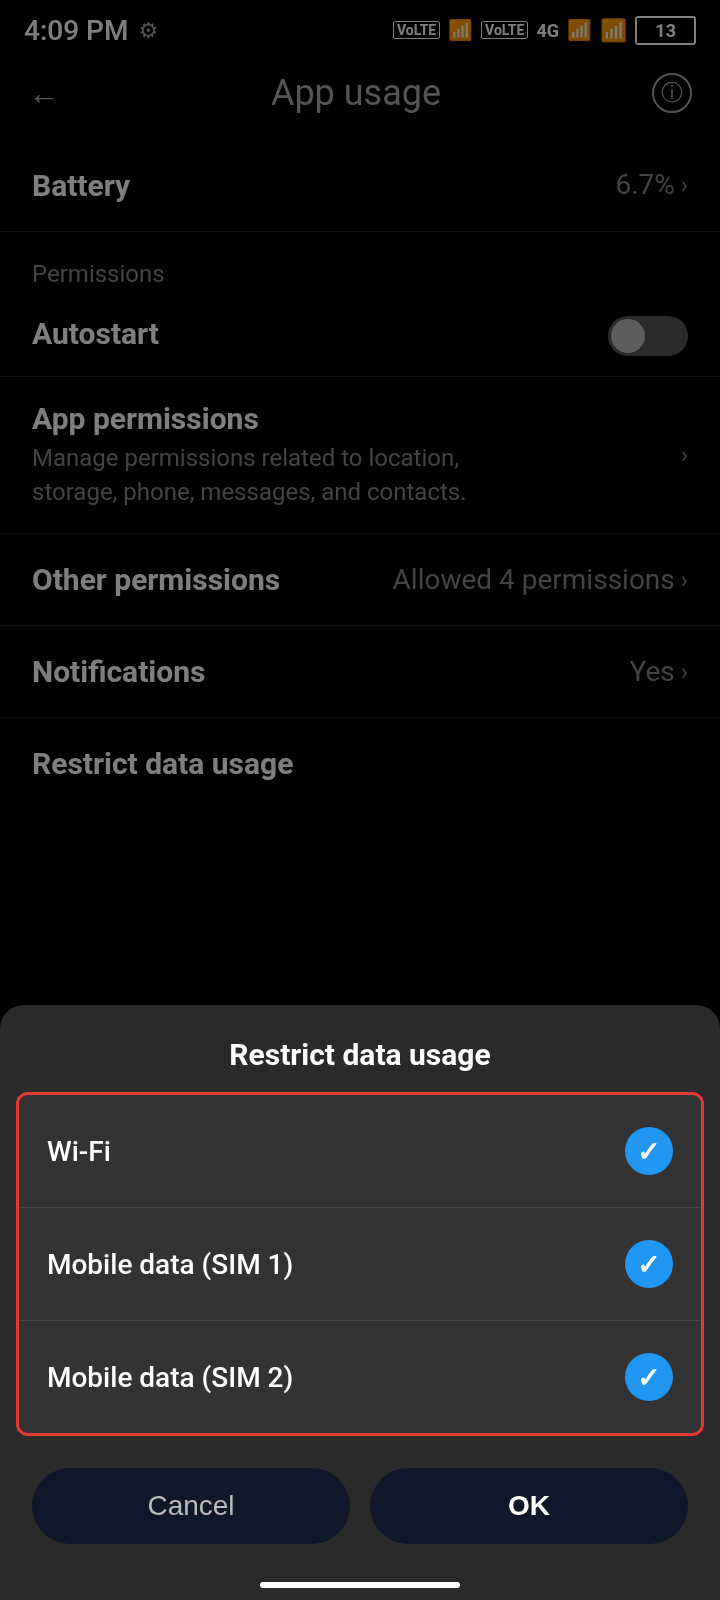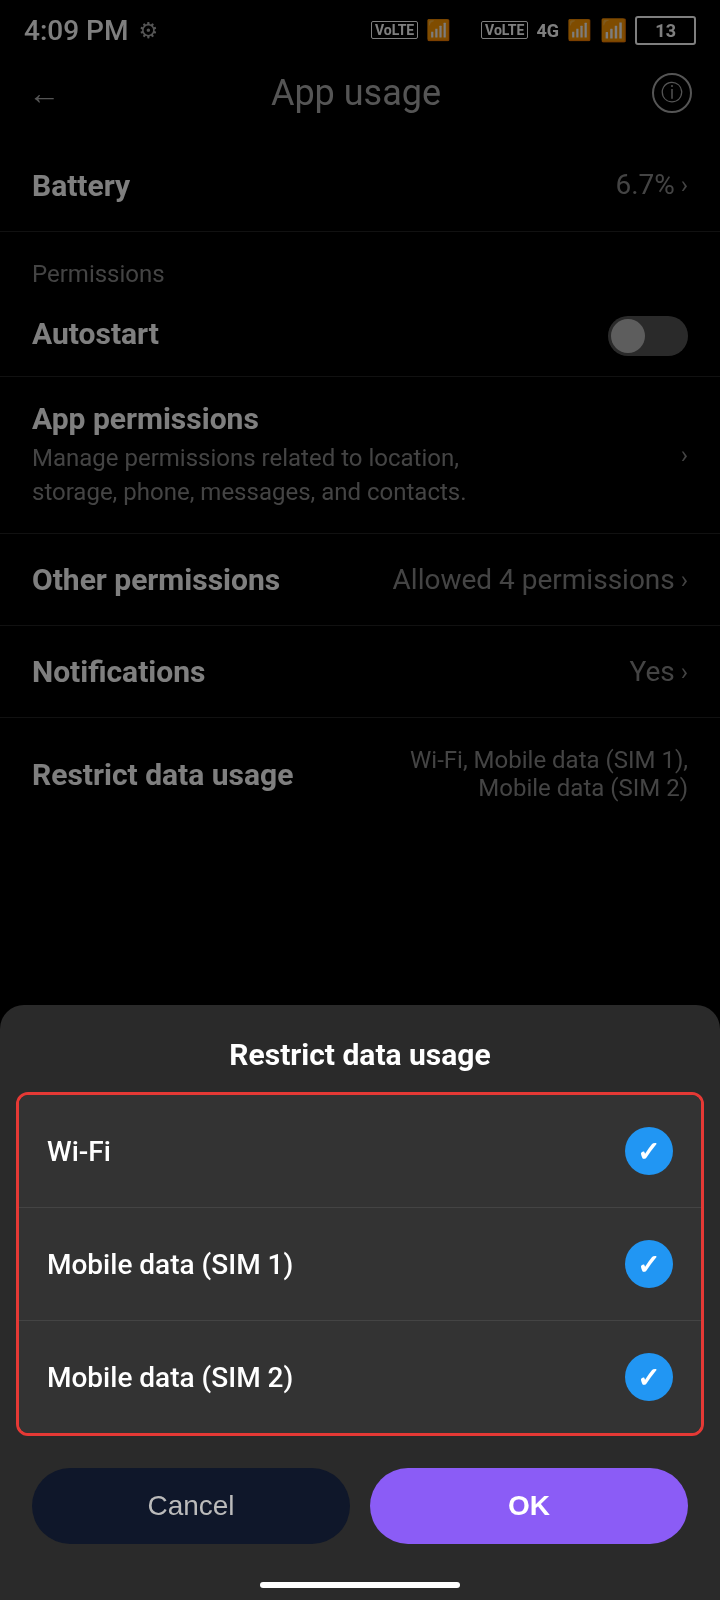--- a/index.html
+++ b/index.html
@@ -302,21 +302,21 @@
       border-radius: 50px;
       font-size: 28px;
       color: #bbb;
       cursor: pointer;
       text-align: center;
     }
 
     .btn-ok {
       flex: 1;
       padding: 22px 0;
-      background: #8b5cf6;
+      background: #0f172a;
       border: none;
       border-radius: 50px;
       font-size: 28px;
       color: #fff;
       font-weight: 700;
       cursor: pointer;
       text-align: center;
     }
 
     
@@ -334,21 +334,20 @@
 
     
     .volte {
       font-size: 14px;
       border: 1.5px solid #fff;
       padding: 1px 3px;
       border-radius: 2px;
       color: #fff;
       font-weight: bold;
       line-height: 1;
-      margin-left: 22px;
     }
     .wifi-icon { font-size: 22px; }
   </style>
 </head>
 <body>
 
 <div class="status-bar">
   <div class="status-time">
     <span>4:09 PM</span>
     <span style="font-size:22px;color:#aaa;">⚙</span>
@@ -412,21 +411,20 @@
 <div class="notif-row">
   <span class="notif-label">Notifications</span>
   <span class="section-value">
     <span>Yes</span>
     <span class="chevron">›</span>
   </span>
 </div>
 
 <div class="restrict-row">
   <span class="restrict-label">Restrict data usage</span>
-  <span class="restrict-value">Wi-Fi, Mobile data (SIM 1), Mobile data (SIM 2)</span>
 </div>
 
 <div class="overlay"></div>
 
 <div class="bottom-sheet">
   <div class="sheet-title">Restrict data usage</div>
 
   <div class="options-area">
 
     <div class="option-row">

